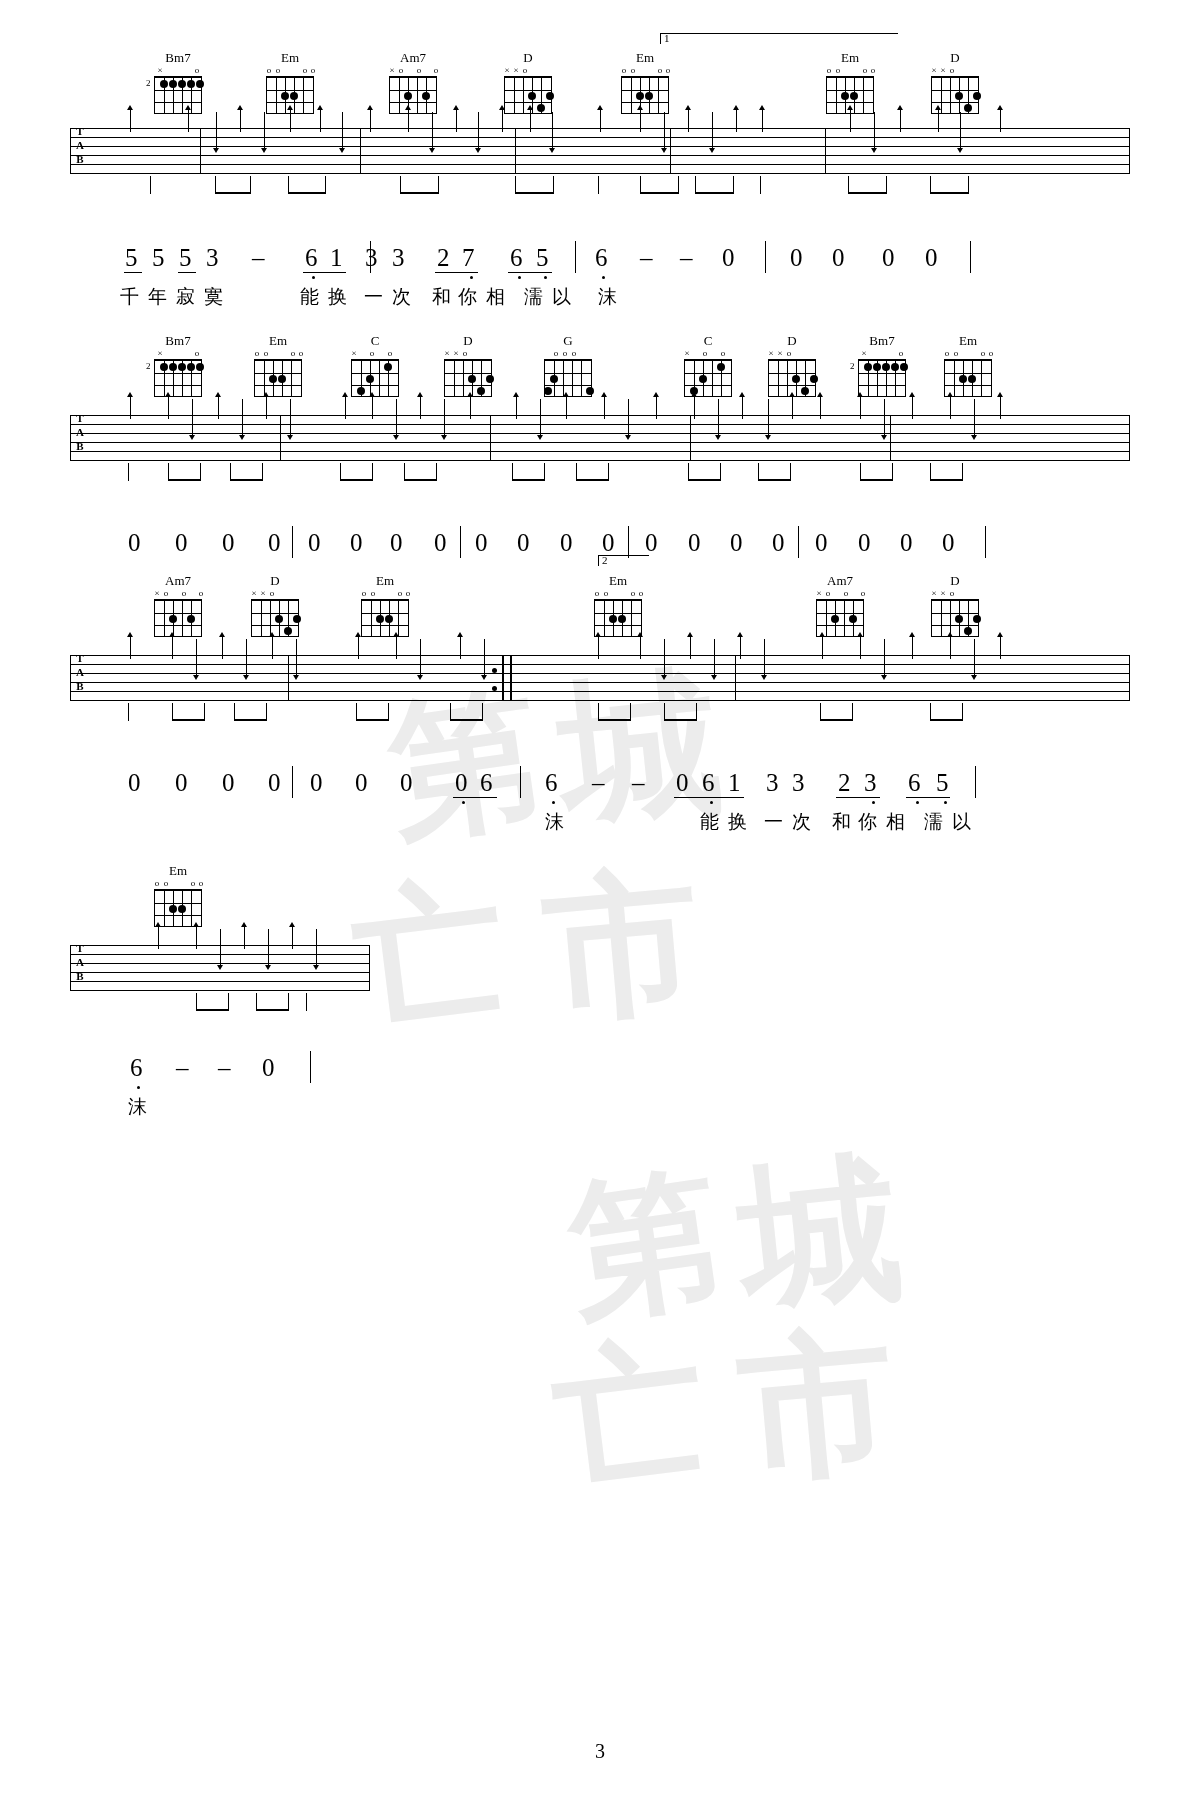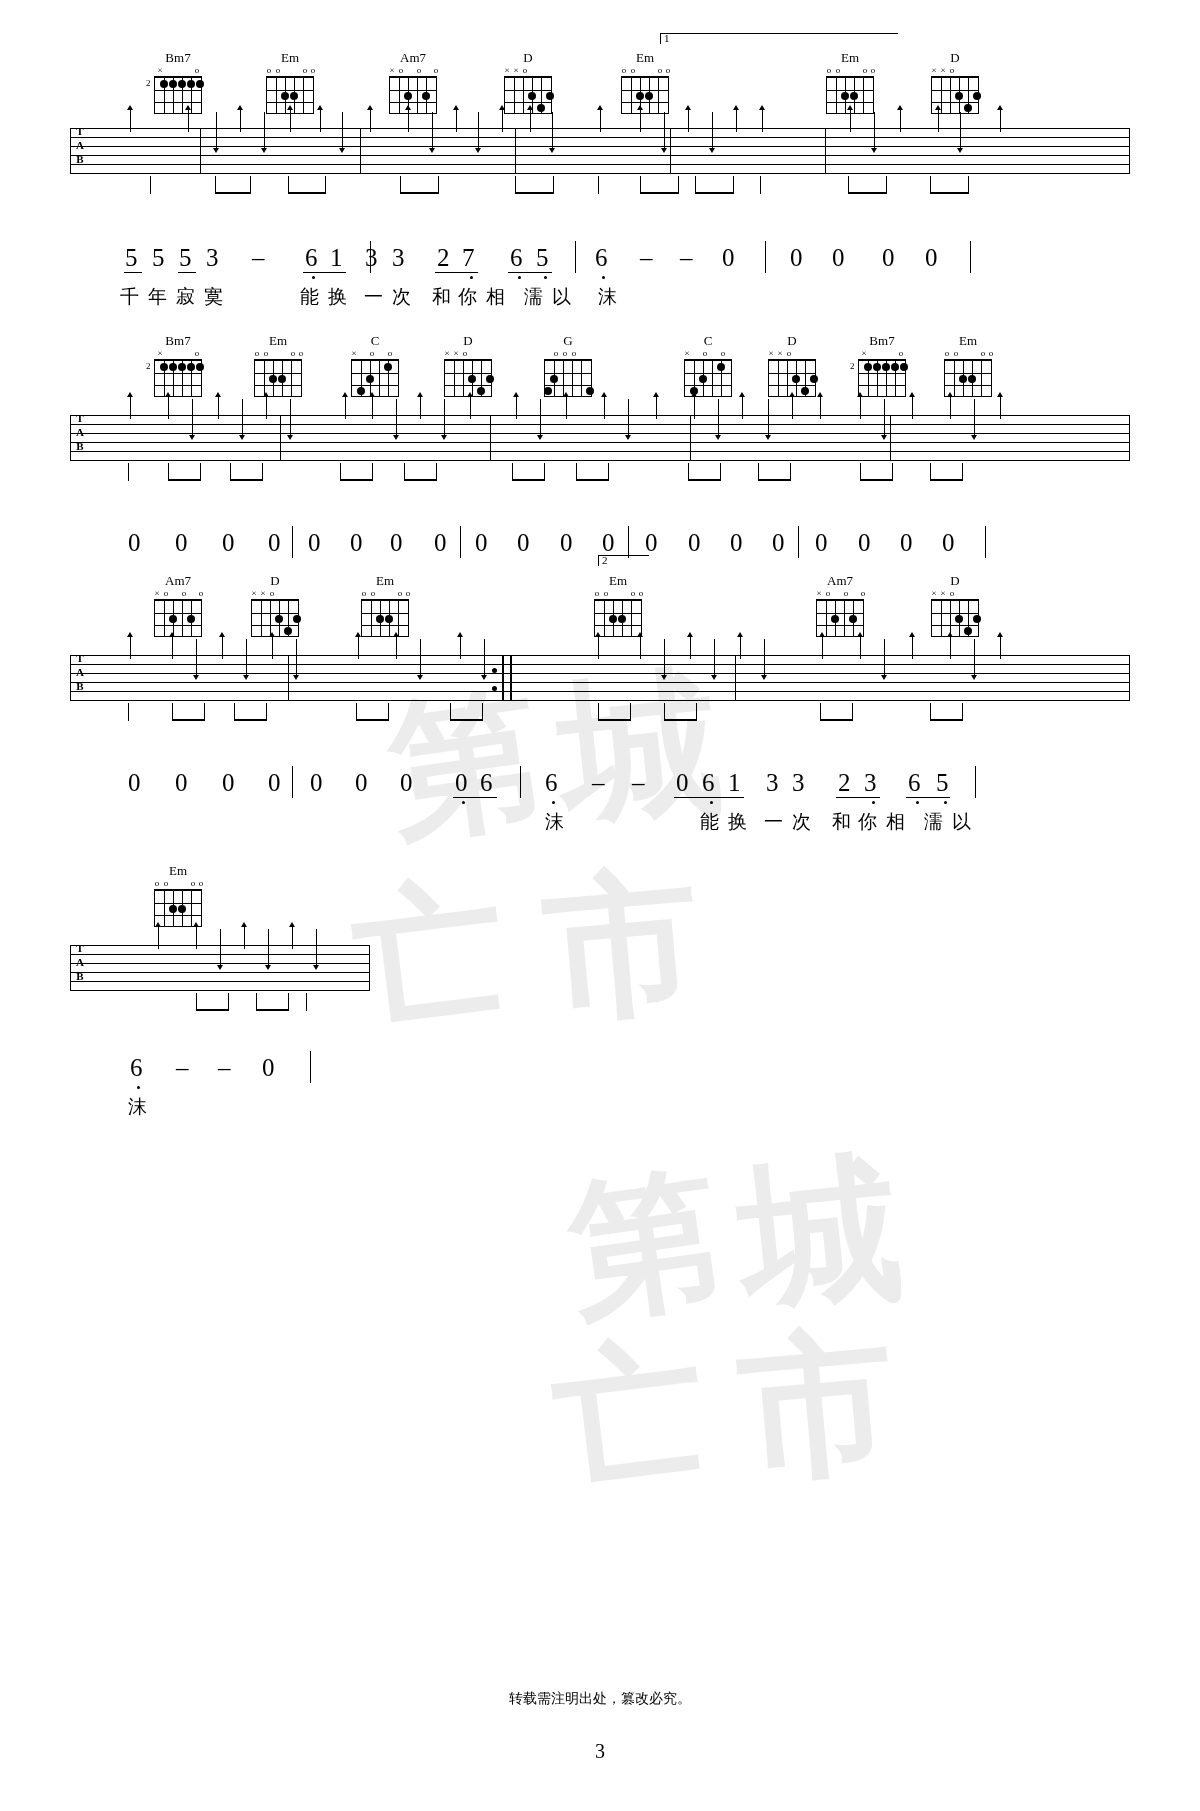--- a/index.html
+++ b/index.html
@@ -1126,16 +1126,15 @@
       <div class="num" style="left:218px;">–</div>
       <div class="num" style="left:262px;">0</div>
       <div style="position:absolute;left:310px;top:-4px;width:1px;height:32px;background:#000;"></div>
     </div>
 
     <div style="position:absolute;top:240px;left:0;">
       <div class="lyric" style="left:128px;">沫</div>
     </div>
   </div>
 
-  <div class="footer-note" style="top:1690px;">转载需注明出处，篡改必究。</div>
   <div class="pagenum" style="top:1740px;">3</div>
 
 </div>
 
 </body></html>

